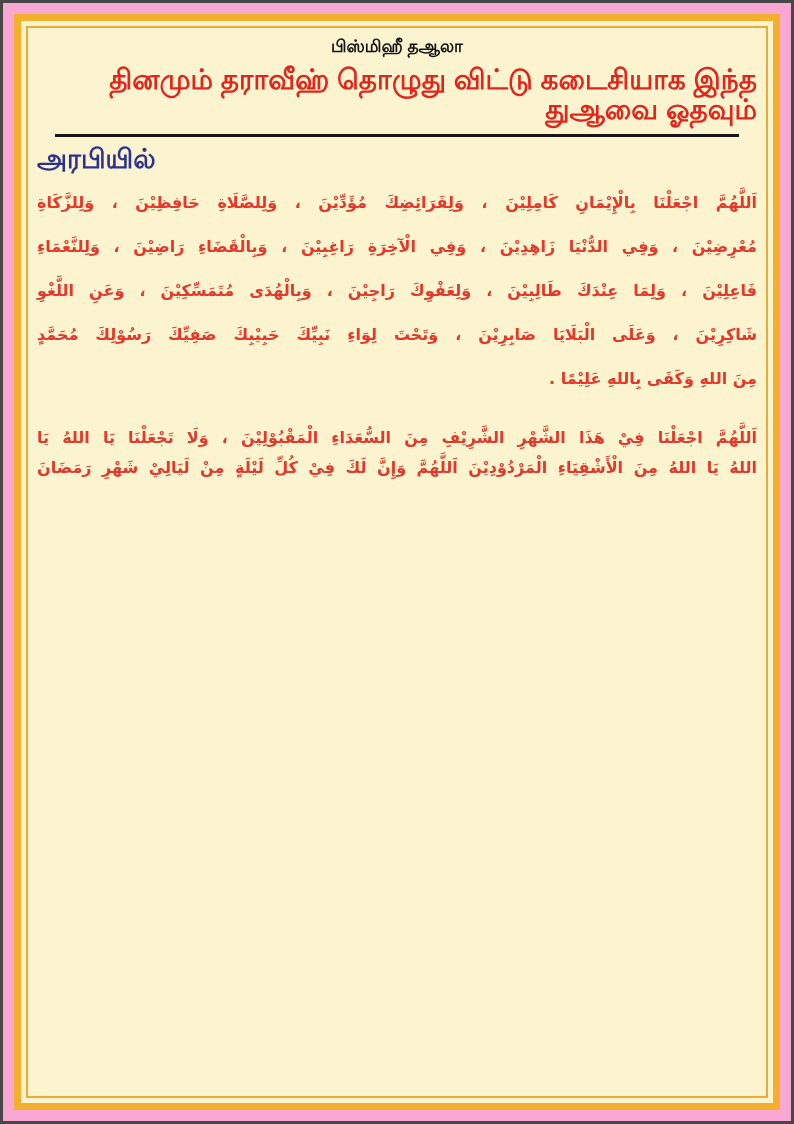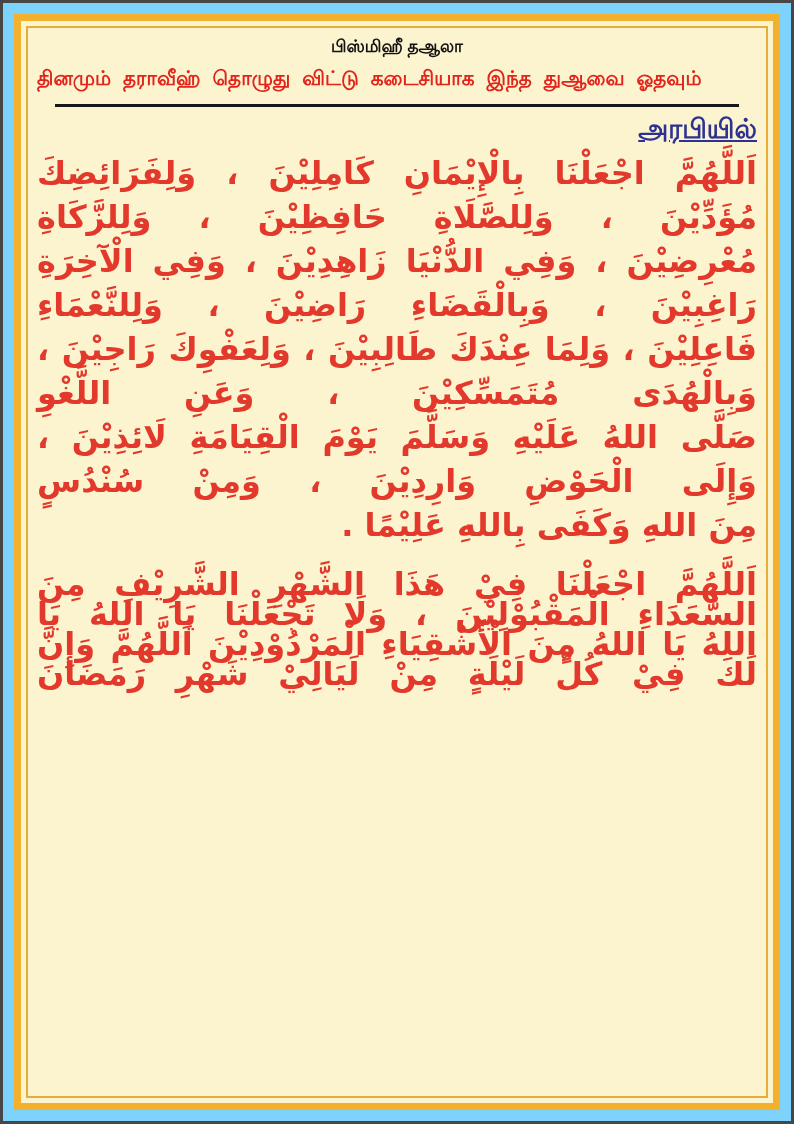--- a/index.html
+++ b/index.html
@@ -1,18 +1,18 @@
 <!DOCTYPE html>
 <html style="--background: #FBF4CE; --frame_gold: #F2B02C; --inner_line: #E8AC38; --title_red: #E1251D; --arabic_red: #E2392C; --heading_blue: #2D3192; --text_black: #111111;"><head>
 <meta charset="utf-8">
 <style>
   html,body{margin:0;padding:0;background:#e8e8e8;}
   .page{
     width:794px;height:1124px;box-sizing:border-box;margin:0 auto;
-    background:#7dd3fc;border:3px solid #474747;padding:11px;
+    background:#f9a8d4;border:3px solid #474747;padding:11px;
     font-family:"Liberation Sans",sans-serif;
   }
   .gold-frame{
     height:100%;box-sizing:border-box;
     border:7px solid var(--frame_gold,#F2B02C);
     background:var(--background,#FBF4CE);
     padding:5px;
   }
   .inner-frame{
     height:100%;box-sizing:border-box;overflow:hidden;
@@ -21,34 +21,32 @@
   }
   .bismillah{
     margin-top:6px;text-align:center;font-weight:bold;font-size:17px;line-height:22px;
     color:var(--text_black,#111111);
   }
   .title{
     margin:6px 0 0 0;text-align:center;font-weight:bold;font-size:40px;line-height:46px;
     color:var(--title_red,#E1251D);letter-spacing:1px;
   }
   .subtitle{
-    margin-top:7px;text-align:left;font-weight:bold;font-size:20px;line-height:30px;
+    margin-top:7px;text-align:right;font-weight:bold;font-size:28px;line-height:30px;
     color:var(--title_red,#E1251D);
-    font-family:Liberation Mono, monospace;
   }
   .rule{height:3px;background:#181818;width:95%;margin:9px auto 2px auto;}
   .section-heading{
-    margin:2px 0 0 0;text-align:right;font-weight:bold;font-size:27px;line-height:36px;
+    margin:2px 0 0 0;text-align:left;font-weight:bold;font-size:27px;line-height:36px;
     color:var(--heading_blue,#2D3192);
-    text-decoration:underline;
   }
   .arabic{direction:rtl;color:var(--arabic_red,#E2392C);font-family:"DejaVu Sans",sans-serif;font-weight:bold;}
   .para1{margin-top:4px;}
   .para2{margin-top:22px;}
-  .ar-line{font-size:32px;line-height:44px;text-align:justify;text-align-last:justify;white-space:normal;}
+  .ar-line{font-size:16px;line-height:44px;text-align:justify;text-align-last:justify;white-space:normal;}
   .para2 .ar-line{line-height:30px;}
   .ar-last{text-align:center;text-align-last:right;}
   .para1 .ar-last{padding-left:90px;}
 </style>
 </head>
 <body>
 
 <div class="page">
   <div class="gold-frame">
     <div class="inner-frame">
@@ -59,21 +57,21 @@
       <div class="subtitle">தினமும் தராவீஹ் தொழுது விட்டு கடைசியாக இந்த துஆவை ஓதவும்</div>
 
       <div class="rule"></div>
 
       <h2 class="section-heading">அரபியில்</h2>
 
       <div class="arabic para1" lang="ar" dir="rtl">
         <div class="ar-line">اَللَّهُمَّ اجْعَلْنَا بِالْإِيْمَانِ كَامِلِيْنَ ، وَلِفَرَائِضِكَ مُؤَدِّيْنَ ، وَلِلصَّلَاةِ حَافِظِيْنَ ، وَلِلزَّكَاةِ</div>
         <div class="ar-line">مُعْرِضِيْنَ ، وَفِي الدُّنْيَا زَاهِدِيْنَ ، وَفِي الْآخِرَةِ رَاغِبِيْنَ ، وَبِالْقَضَاءِ رَاضِيْنَ ، وَلِلنَّعْمَاءِ</div>
         <div class="ar-line">فَاعِلِيْنَ ، وَلِمَا عِنْدَكَ طَالِبِيْنَ ، وَلِعَفْوِكَ رَاجِيْنَ ، وَبِالْهُدَى مُتَمَسِّكِيْنَ ، وَعَنِ اللَّغْوِ</div>
-        <div class="ar-line">صَلَّى اللهُ عَلَيْهِ وَسَلَّمَ يَوْمَ الْقِيَامَةِ لَائِذِيْنَ ، وَإِلَى الْحَوْضِ وَارِدِيْنَ ، وَمِنْ سُنْدُسٍ</div>
+        <div class="ar-line">شَاكِرِيْنَ ، وَعَلَى الْبَلَايَا صَابِرِيْنَ ، وَتَحْتَ لِوَاءِ نَبِيِّكَ حَبِيْبِكَ صَفِيِّكَ رَسُوْلِكَ مُحَمَّدٍ</div>
         <div class="ar-line ar-last">مِنَ اللهِ وَكَفَى بِاللهِ عَلِيْمًا .</div>
       </div>
 
       <div class="arabic para2" lang="ar" dir="rtl">
         <div class="ar-line">اَللَّهُمَّ اجْعَلْنَا فِيْ هَذَا الشَّهْرِ الشَّرِيْفِ مِنَ السُّعَدَاءِ الْمَقْبُوْلِيْنَ ، وَلَا تَجْعَلْنَا يَا اللهُ يَا</div>
         <div class="ar-line">اللهُ يَا اللهُ مِنَ الْأَشْقِيَاءِ الْمَرْدُوْدِيْنَ اَللَّهُمَّ وَإِنَّ لَكَ فِيْ كُلِّ لَيْلَةٍ مِنْ لَيَالِيْ شَهْرِ رَمَضَانَ</div>
 
       </div>
 
     </div>

